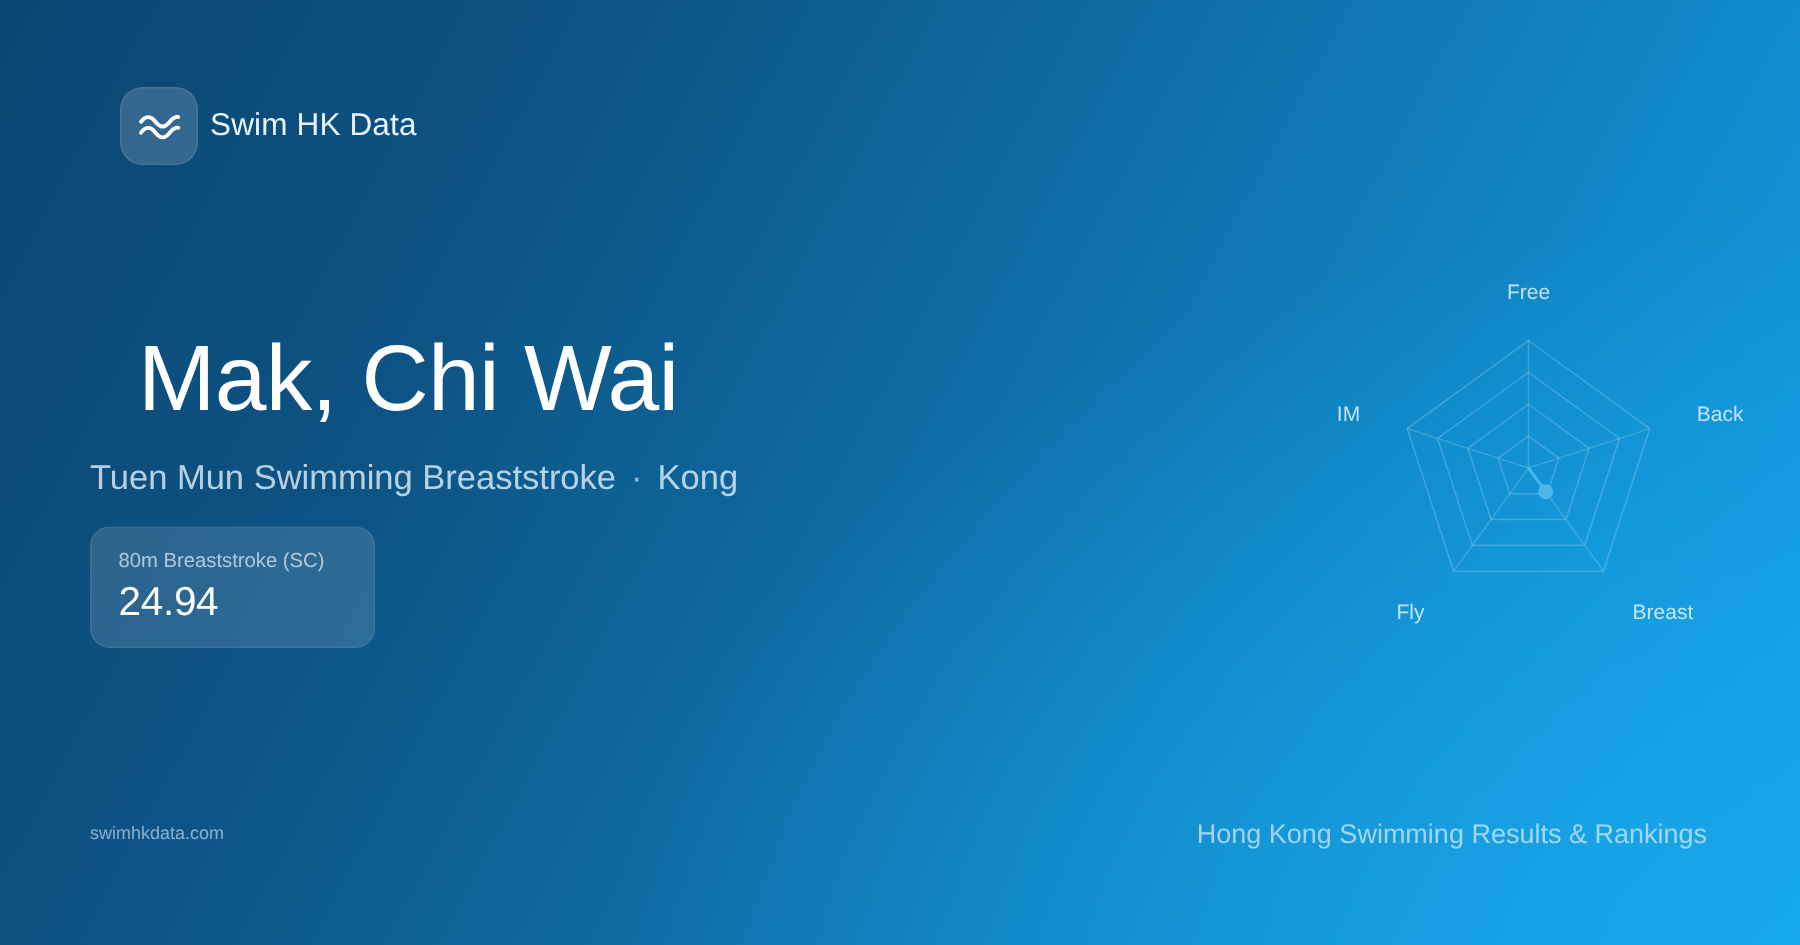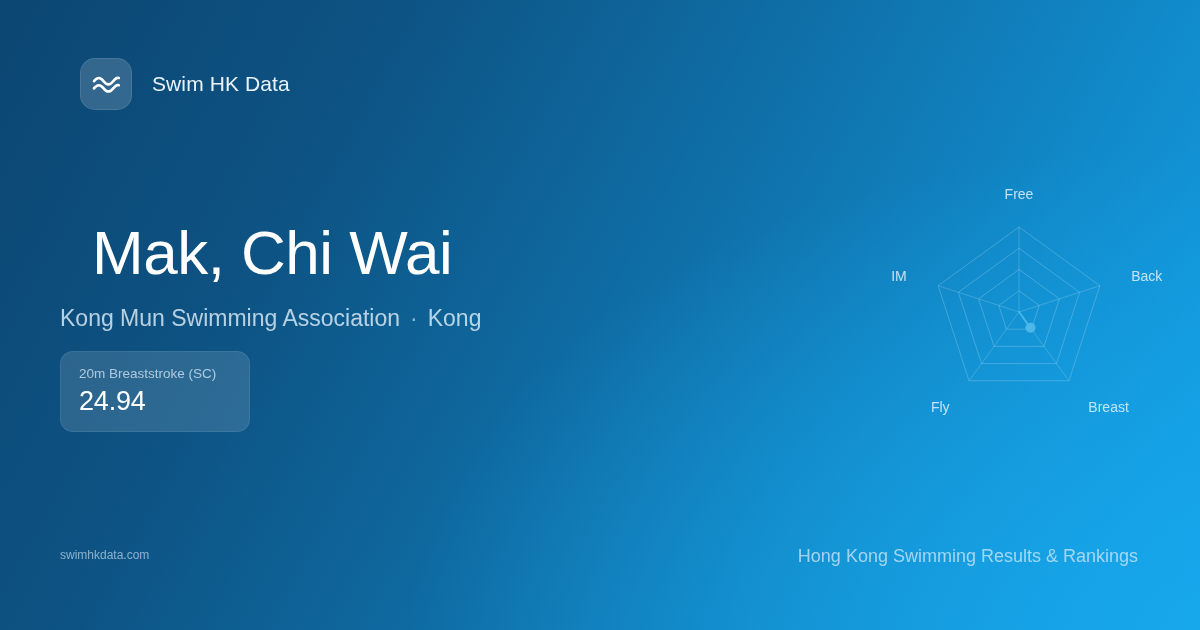--- a/index.html
+++ b/index.html
@@ -17,21 +17,21 @@
     width:1200px; height:630px;
     background:
       radial-gradient(120% 140% at 100% 100%, rgba(24,168,235,0.85) 0%, rgba(24,168,235,0.0) 55%),
       linear-gradient(118deg, #0c4673 0%, #0d5383 26%, #0f6ea6 52%, #1189c9 76%, #12a2ea 100%);
     overflow:hidden;
   }
 
   
   .brand {
     position:absolute; left:60px; top:58px;
-    display:flex; align-items:center; gap:20px;padding-left:20px;
+    display:flex; align-items:center; gap:8px;padding-left:20px;
   }
   .brand-badge {
     width:52px; height:52px; border-radius:15px;
     background:rgba(255,255,255,0.16);
     border:1px solid rgba(255,255,255,0.10);
     display:flex; align-items:center; justify-content:center;
   }
   .brand-badge svg { display:block; }
   .brand-name {
     font-size:21px; font-weight:400; letter-spacing:0.1px;
@@ -108,26 +108,26 @@
         <path d="M3 8.2c3.2-4.2 6.4-4.2 9.6 0s6.4 4.2 9.6 0 5.6-3.2 5.6-3.2" stroke="#ffffff" stroke-width="2.6" stroke-linecap="round" stroke-linejoin="round"></path>
         <path d="M3 15.4c3.2-4.2 6.4-4.2 9.6 0s6.4 4.2 9.6 0 5.6-3.2 5.6-3.2" stroke="#ffffff" stroke-width="2.6" stroke-linecap="round" stroke-linejoin="round"></path>
       </svg>
     </span>
     <span class="brand-name">Swim HK Data</span>
   </div>
 
   <div class="headline">
     <div class="athlete-name">Mak, Chi Wai</div>
     <div class="athlete-meta">
-      <span>Kong Mun Swimming Association</span><span class="meta-sep">·</span><span>Kong</span>
+      <span>Tuen Mun Swimming Breaststroke</span><span class="meta-sep">·</span><span>Kong</span>
     </div>
   </div>
 
   <div class="stat-card">
-    <div class="stat-label">20m Breaststroke (SC)</div>
+    <div class="stat-label">80m Breaststroke (SC)</div>
     <div class="stat-value">24.94</div>
   </div>
 
   <div class="radar-wrap">
     <svg class="radar-svg" viewBox="0 0 300 296">
       <g id="radar-grid">
           <polygon points="159.00,114.75 179.21,129.43 171.49,153.19 146.51,153.19 138.79,129.43" fill="none" stroke="#9fd4f0" stroke-opacity="0.34" stroke-width="1"></polygon>
           <polygon points="159.00,93.50 199.42,122.87 183.98,170.38 134.02,170.38 118.58,122.87" fill="none" stroke="#9fd4f0" stroke-opacity="0.34" stroke-width="1"></polygon>
           <polygon points="159.00,72.25 219.63,116.30 196.47,187.57 121.53,187.57 98.37,116.30" fill="none" stroke="#9fd4f0" stroke-opacity="0.34" stroke-width="1"></polygon>
           <polygon points="159.00,51.00 239.84,109.73 208.96,204.77 109.04,204.77 78.16,109.73" fill="none" stroke="#9fd4f0" stroke-opacity="0.34" stroke-width="1"></polygon>

